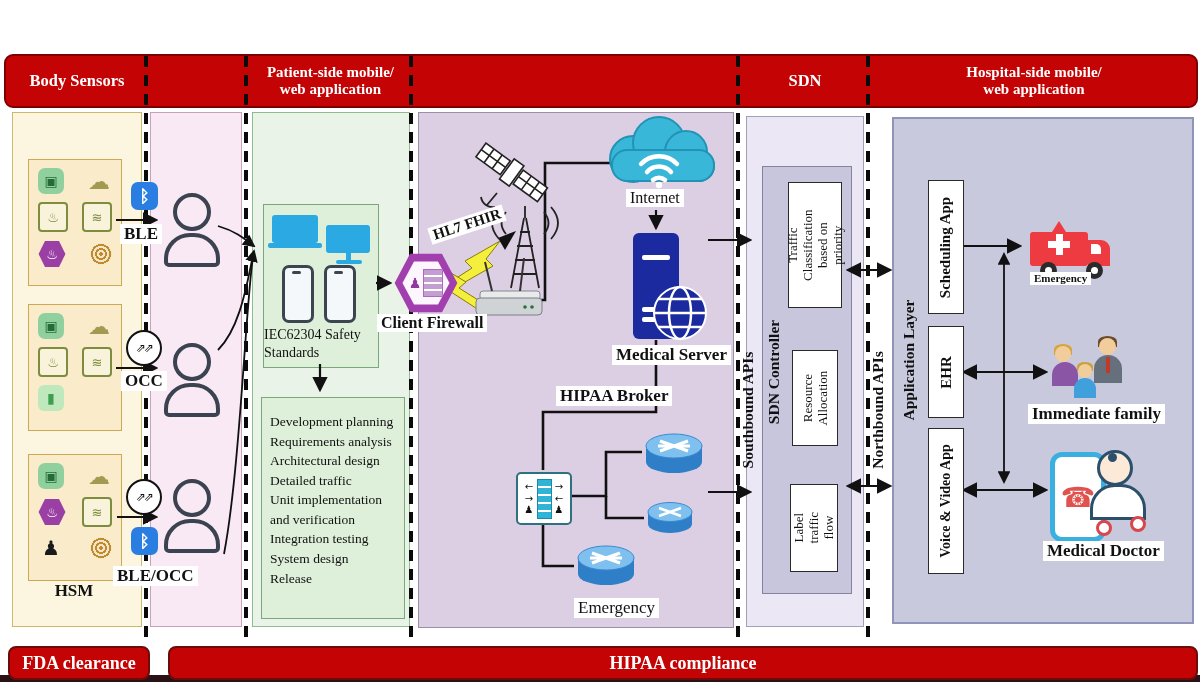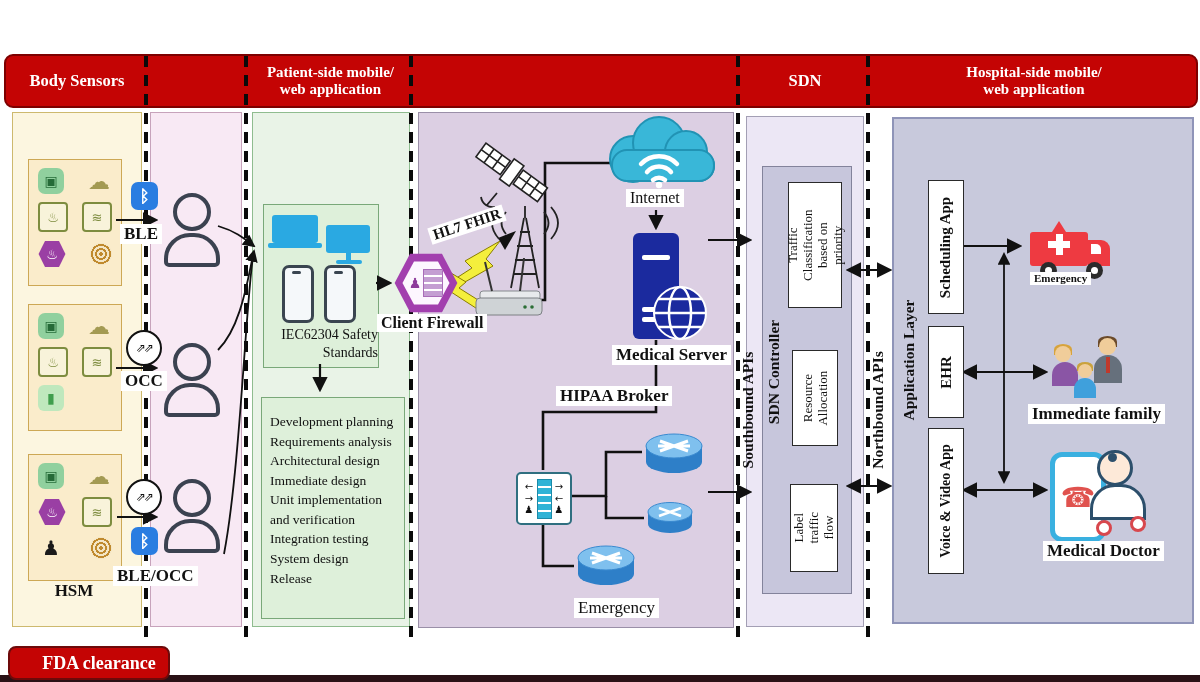--- a/index.html
+++ b/index.html
@@ -62,21 +62,21 @@
   .appbox1{position:absolute;left:10px;top:91px;width:114px;height:162px;background:#def0da;border:1.5px solid #79a879;}
   .listbox{position:absolute;left:8px;top:284px;width:144px;height:222px;background:#def0da;border:1.5px solid #79a879;
            padding:14px 0 0 8px;box-sizing:border-box;font-size:13.5px;line-height:1.45;}
   .laptop-s{position:absolute;left:8px;top:10px;width:46px;height:28px;background:#2aa9e2;border-radius:3px;}
   .laptop-b{position:absolute;left:4px;top:38px;width:54px;height:5px;background:#2aa9e2;border-radius:2px;}
   .mon-s{position:absolute;left:62px;top:20px;width:44px;height:28px;background:#2aa9e2;border-radius:3px;}
   .mon-st{position:absolute;left:82px;top:48px;width:5px;height:7px;background:#2aa9e2;}
   .mon-bs{position:absolute;left:72px;top:55px;width:26px;height:4px;background:#2aa9e2;border-radius:2px;}
   .phone{position:absolute;width:26px;height:52px;border:3px solid #3a4550;border-radius:7px;background:#f5f8fa;}
   .phone:before{content:"";position:absolute;left:7px;top:3px;width:9px;height:2.5px;background:#3a4550;border-radius:2px;}
-  .iec{position:absolute;left:0;bottom:6px;width:100%;text-align:right;font-size:14px;line-height:1.25;}
+  .iec{position:absolute;left:0;bottom:6px;width:100%;text-align:left;font-size:14px;line-height:1.25;}
   
   .fwhex{position:absolute;left:394px;top:252px;width:64px;height:62px;z-index:6;
          background:#a23fae;clip-path:polygon(25% 3%,75% 3%,99% 50%,75% 97%,25% 97%,1% 50%);
          display:flex;align-items:center;justify-content:center;}
   .fwhex-in{width:48px;height:46px;background:#fdf6ff;clip-path:polygon(25% 3%,75% 3%,99% 50%,75% 97%,25% 97%,1% 50%);
             display:flex;align-items:center;justify-content:center;gap:2px;}
   .bricks{width:18px;height:26px;background:
           repeating-linear-gradient(180deg,#c49ed2 0 5px,#fff 5px 7px);border:1px solid #a96cb8;}
   .fwman{color:#8d3a9b;font-size:14px;font-family:"DejaVu Sans",sans-serif;}
   
@@ -222,21 +222,21 @@
       <div class="mon-bs"></div>
       <div class="phone" style="left:18px;top:60px;"></div>
       <div class="phone" style="left:60px;top:60px;"></div>
       <div class="iec pre">IEC62304 Safety
 Standards</div>
     </div>
     <div class="listbox">
       <div>Development planning</div>
       <div>Requirements analysis</div>
       <div>Architectural design</div>
-      <div>Immediate design</div>
+      <div>Detailed traffic</div>
       <div>Unit implementation and verification</div>
       <div>Integration testing</div>
       <div>System design</div>
       <div>Release</div>
     </div>
   </div>
 
   <div class="fwhex">
     <div class="fwhex-in">
       <span class="fwman">♟</span>
@@ -432,16 +432,17 @@
   <div class="chip" style="left:556px;top:386px;font-size:17px;">HIPAA Broker</div>
   <div class="chip" style="left:574px;top:598px;font-weight:normal;font-size:17px;">Emergency</div>
   <div class="vlabel nochip" style="left:663px;top:400px;width:170px;left:663px;">Southbound APIs</div>
   <div class="vlabel" style="left:694px;top:362px;width:160px;left:694px;">SDN Controller</div>
   <div class="vlabel nochip" style="left:793px;top:400px;width:170px;">Northbound APIs</div>
   <div class="vlabel" style="left:819px;top:350px;width:180px;">Application Layer</div>
   <div class="chip" style="left:1030px;top:272px;font-size:11px;">Emergency</div>
   <div class="chip" style="left:1028px;top:404px;font-size:17px;">Immediate family</div>
   <div class="chip" style="left:1043px;top:541px;font-size:17px;">Medical Doctor</div>
 
-  <div class="fbar" style="left:8px;width:138px;padding-left:20px;">FDA clearance</div>
+  <div class="fbar" style="left:8px;width:138px;">FDA clearance</div>
+  <div class="fbar" style="left:168px;width:1026px;">HIPAA compliance</div>
   <div class="bottomstrip"></div>
 
 </div>
 
 </body></html>

